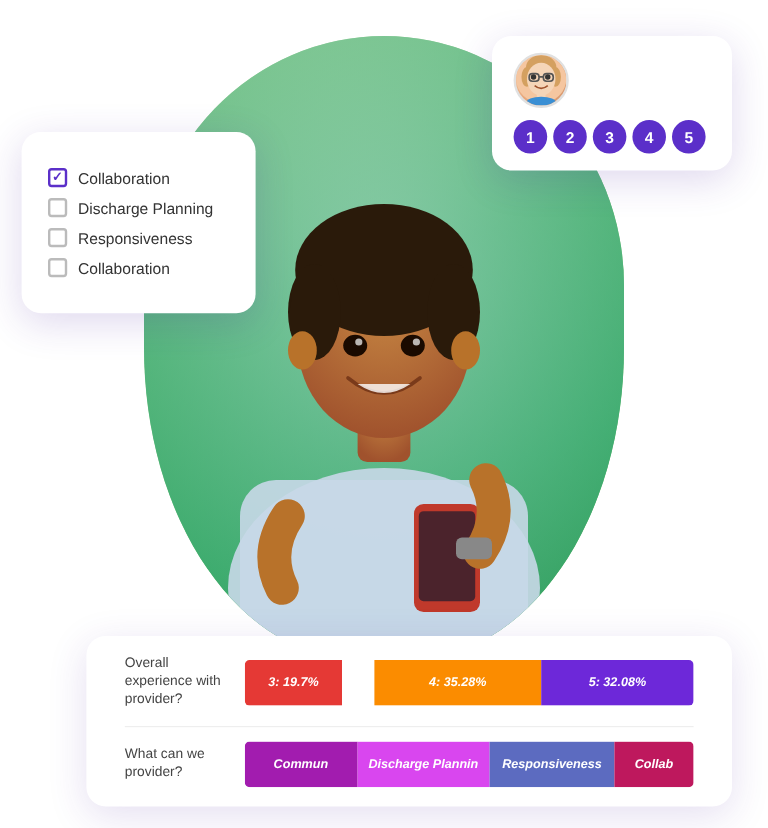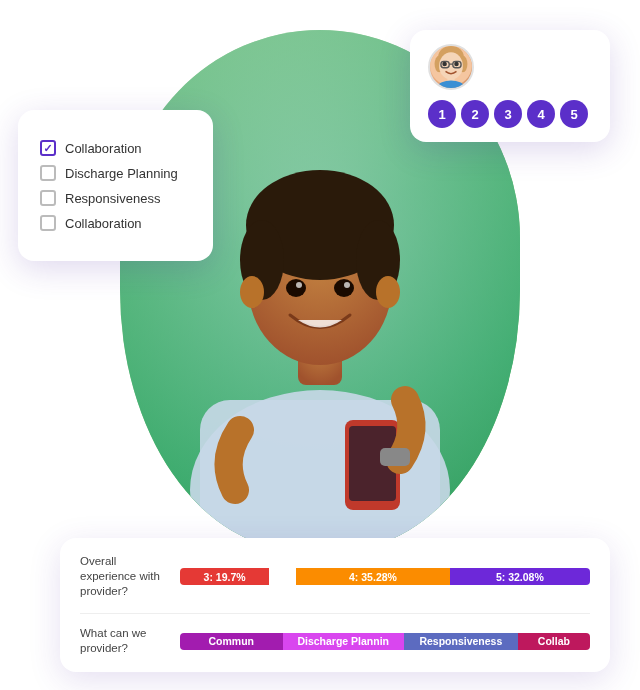--- a/index.html
+++ b/index.html
@@ -151,25 +151,25 @@
       font-weight: 700;
       display: flex;
       align-items: center;
       justify-content: center;
     }
 
     
     .chart-card {
       position: absolute;
       bottom: 18px;
-      left: 60px;
+      left: 72px;
       right: 30px;
       background: #ffffff;
       border-radius: 16px;
-      padding: 16px 20px;
+      padding: 16px 32px;
       box-shadow: 0 8px 32px rgba(80, 40, 160, 0.15);
       z-index: 10;
     }
 
     .chart-row {
       display: flex;
       align-items: center;
       gap: 12px;
       margin-bottom: 14px;
     }
@@ -179,24 +179,25 @@
     .chart-label {
       font-size: 11.5px;
       color: #444;
       width: 88px;
       flex-shrink: 0;
       line-height: 1.3;
     }
 
     .chart-bar-container {
       flex: 1;
-      height: 17px;
+      height: 38px;
       display: flex;
       border-radius: 4px;
       overflow: hidden;
+      font-style: italic;
     }
 
     .bar-segment {
       height: 100%;
       display: flex;
       align-items: center;
       justify-content: center;
       font-size: 10.5px;
       font-weight: 600;
       color: #fff;

